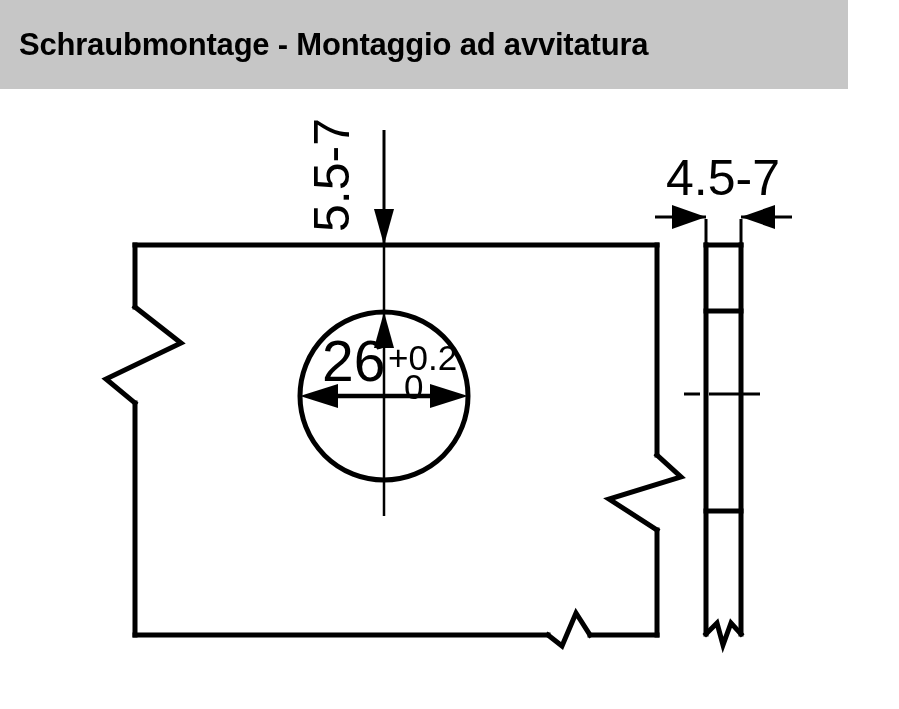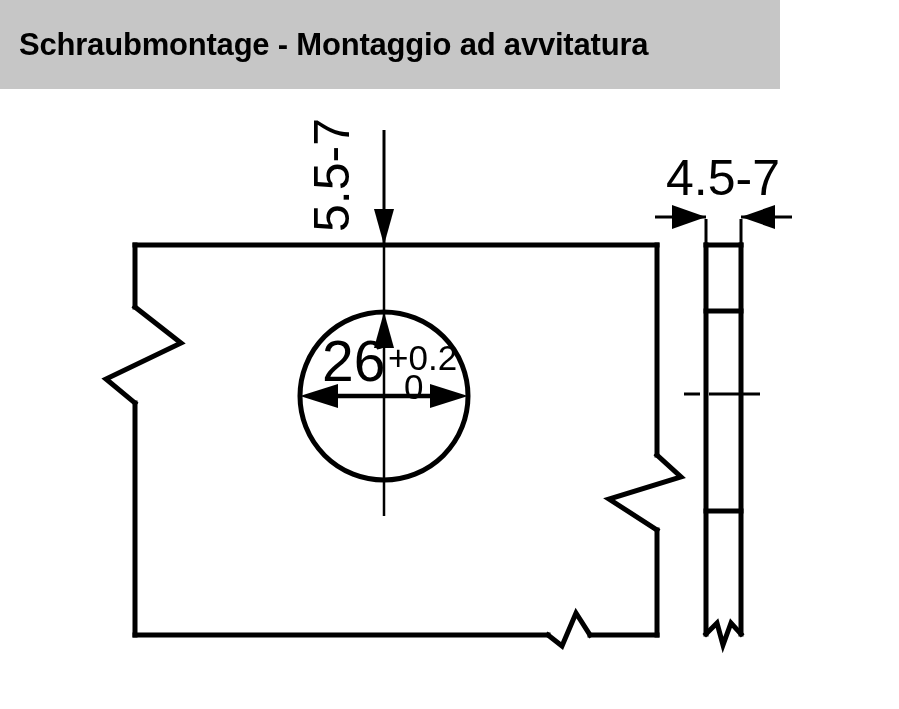--- a/index.html
+++ b/index.html
@@ -17,21 +17,21 @@
   #page {
     position: relative;
     width: 899px;
     height: 709px;
     background: #ffffff;
   }
   #title-bar {
     position: absolute;
     left: 0;
     top: 0;
-    width: 780px;
+    width: 848px;
     height: 89px;
     background: #c6c6c6;
     display: flex;
     align-items: center;
   }
   #title-text {
     margin-left: 19px;
     font-family: "Liberation Sans", sans-serif;
     font-size: 31px;
     font-weight: bold;

